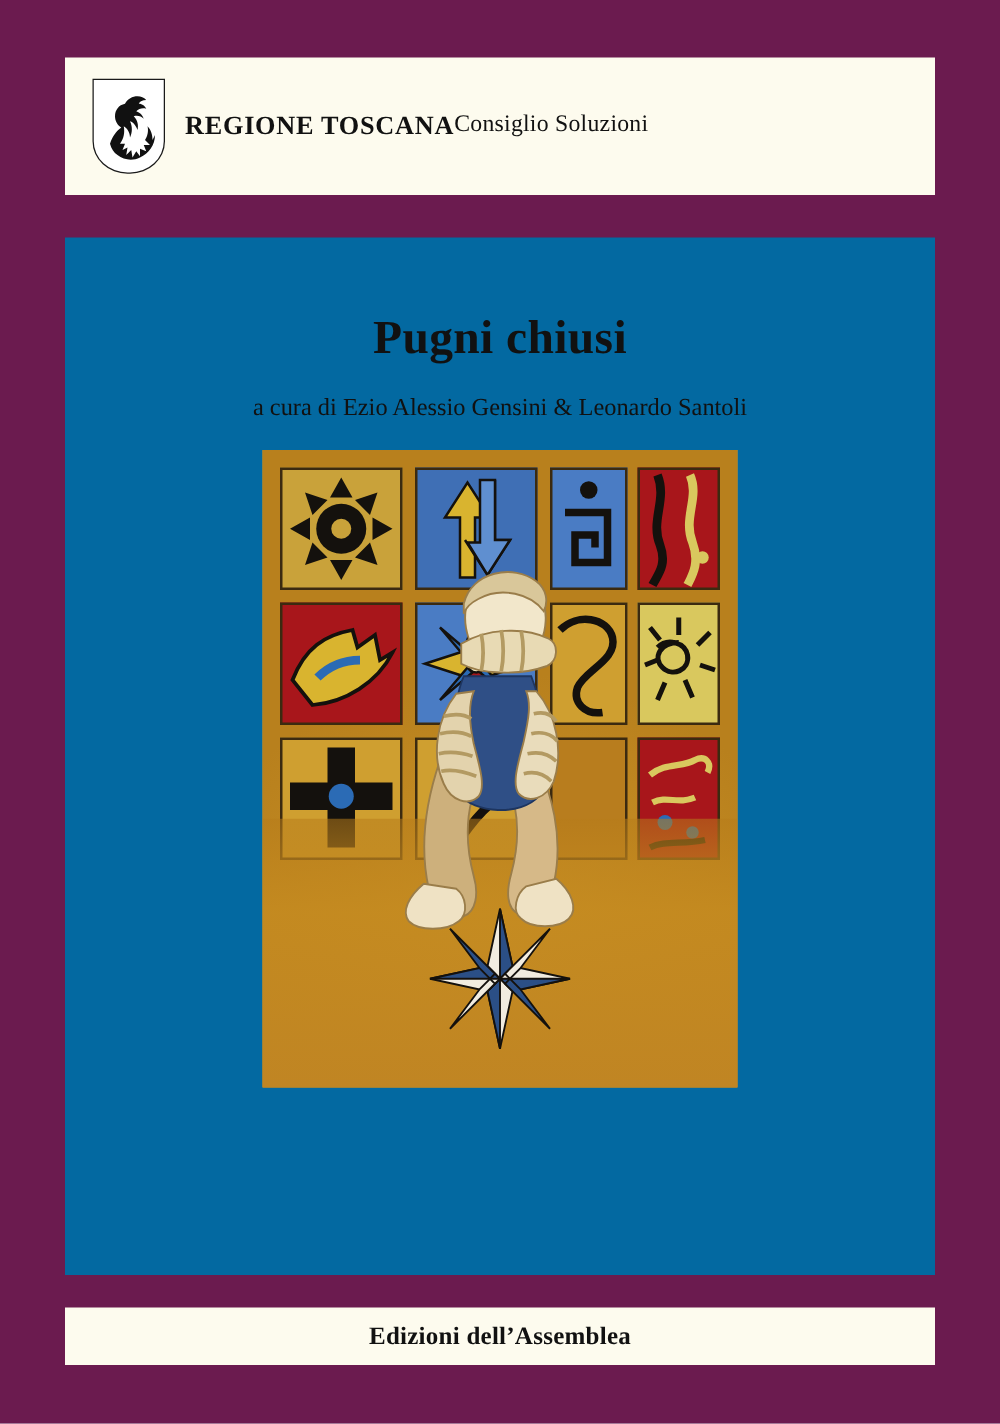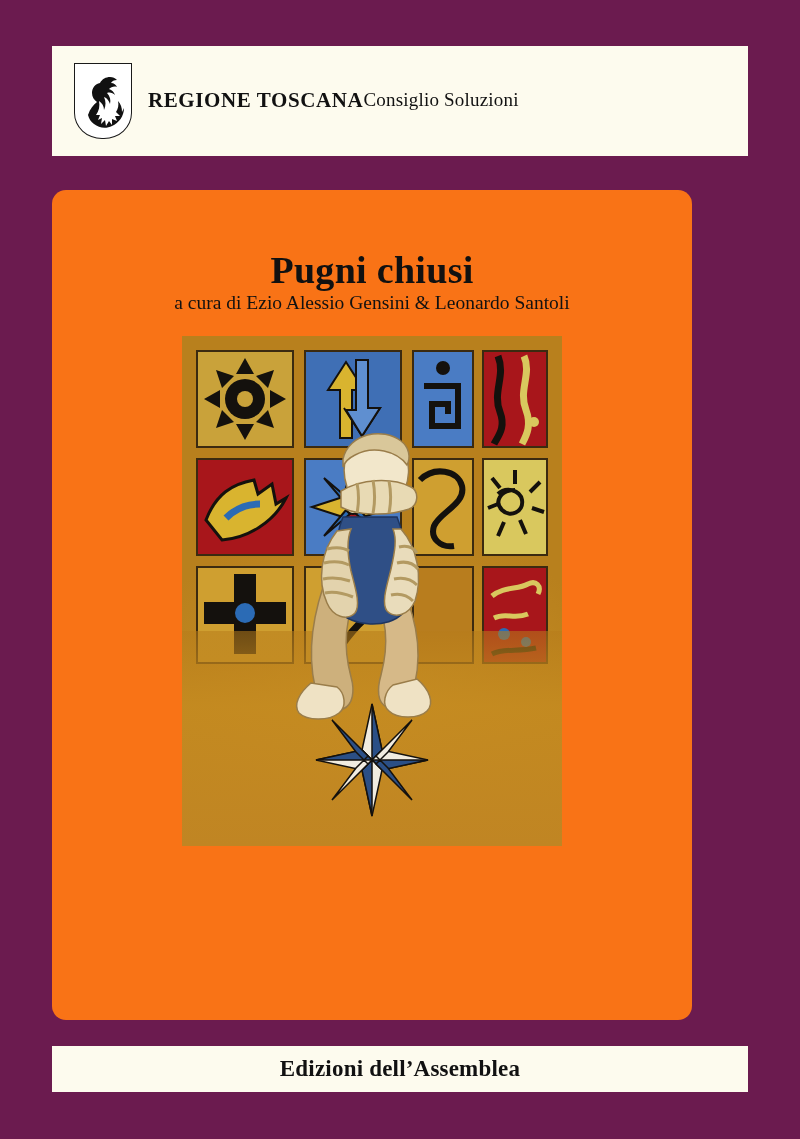--- a/index.html
+++ b/index.html
@@ -62,45 +62,45 @@
   .header-sub {
     font-size: 19px;
     color: #111;
     letter-spacing: 0.2px;
   }
 
   .cover-body {
     position: absolute;
     left: 52px;
     top: 190px;
-    width: 640px;
+    width: 696px;
     height: 830px;
-    background: #f97316;
+    background: #0369a1;
     display: flex;
     flex-direction: column;
     align-items: center;
-    border-radius: 14px;
   }
   .book-title {
     margin-top: 58px;
     font-size: 38px;
     font-weight: bold;
     color: #111;
     letter-spacing: 0.3px;
   }
   .book-subtitle {
     margin-top: 26px;
     width: 620px;
     text-align: center;
     font-style: italic;
     font-size: 20.5px;
     line-height: 1.45;
     color: #111;
   }
   .book-editors {
+    margin-top: 24px;
     font-size: 19.5px;
     color: #111;
   }
 
   .artwork {
     margin-top: 22px;
     width: 380px;
     height: 510px;
     position: relative;
     background: #c8912a;
@@ -145,21 +145,21 @@
     left: 52px;
     top: 1046px;
     width: 696px;
     height: 46px;
     background: #fdfbee;
     display: flex;
     align-items: center;
     justify-content: center;
   }
   .publisher {
-    font-size: 23px;
+    font-size: 20px;
     font-weight: bold;
     color: #111;
     letter-spacing: 0.2px;
   }
 </style>
 </head>
 <body>
 
 <div class="page">
 

